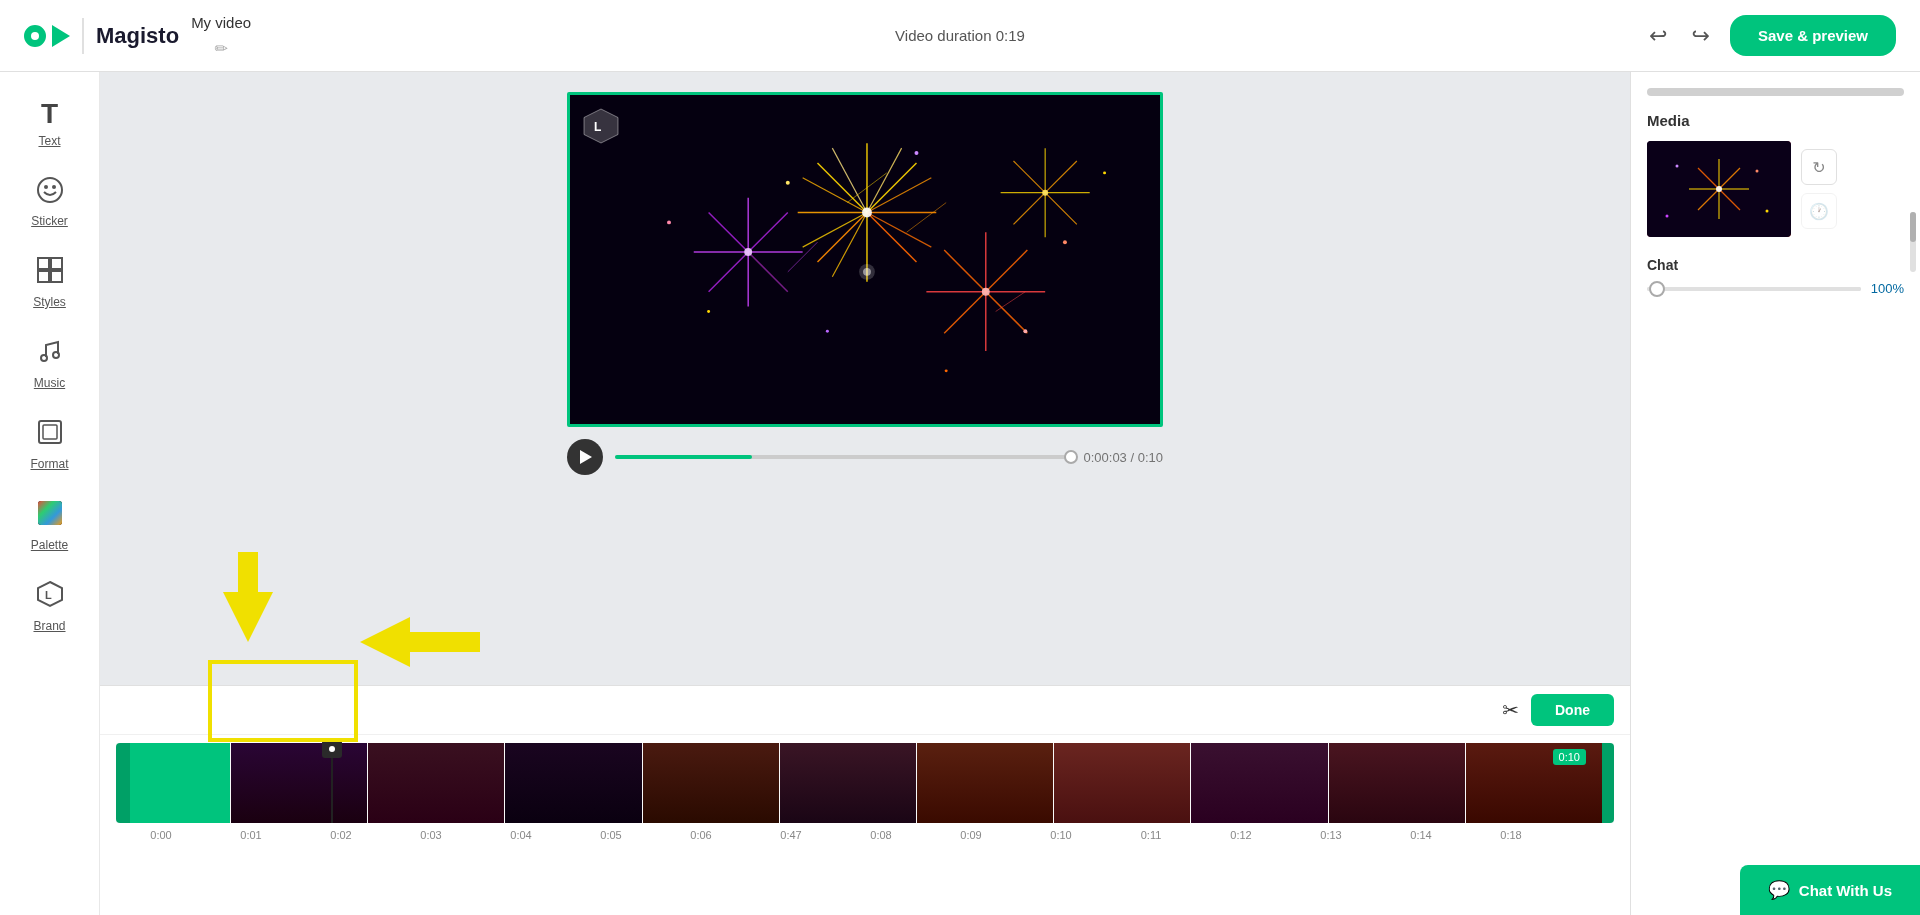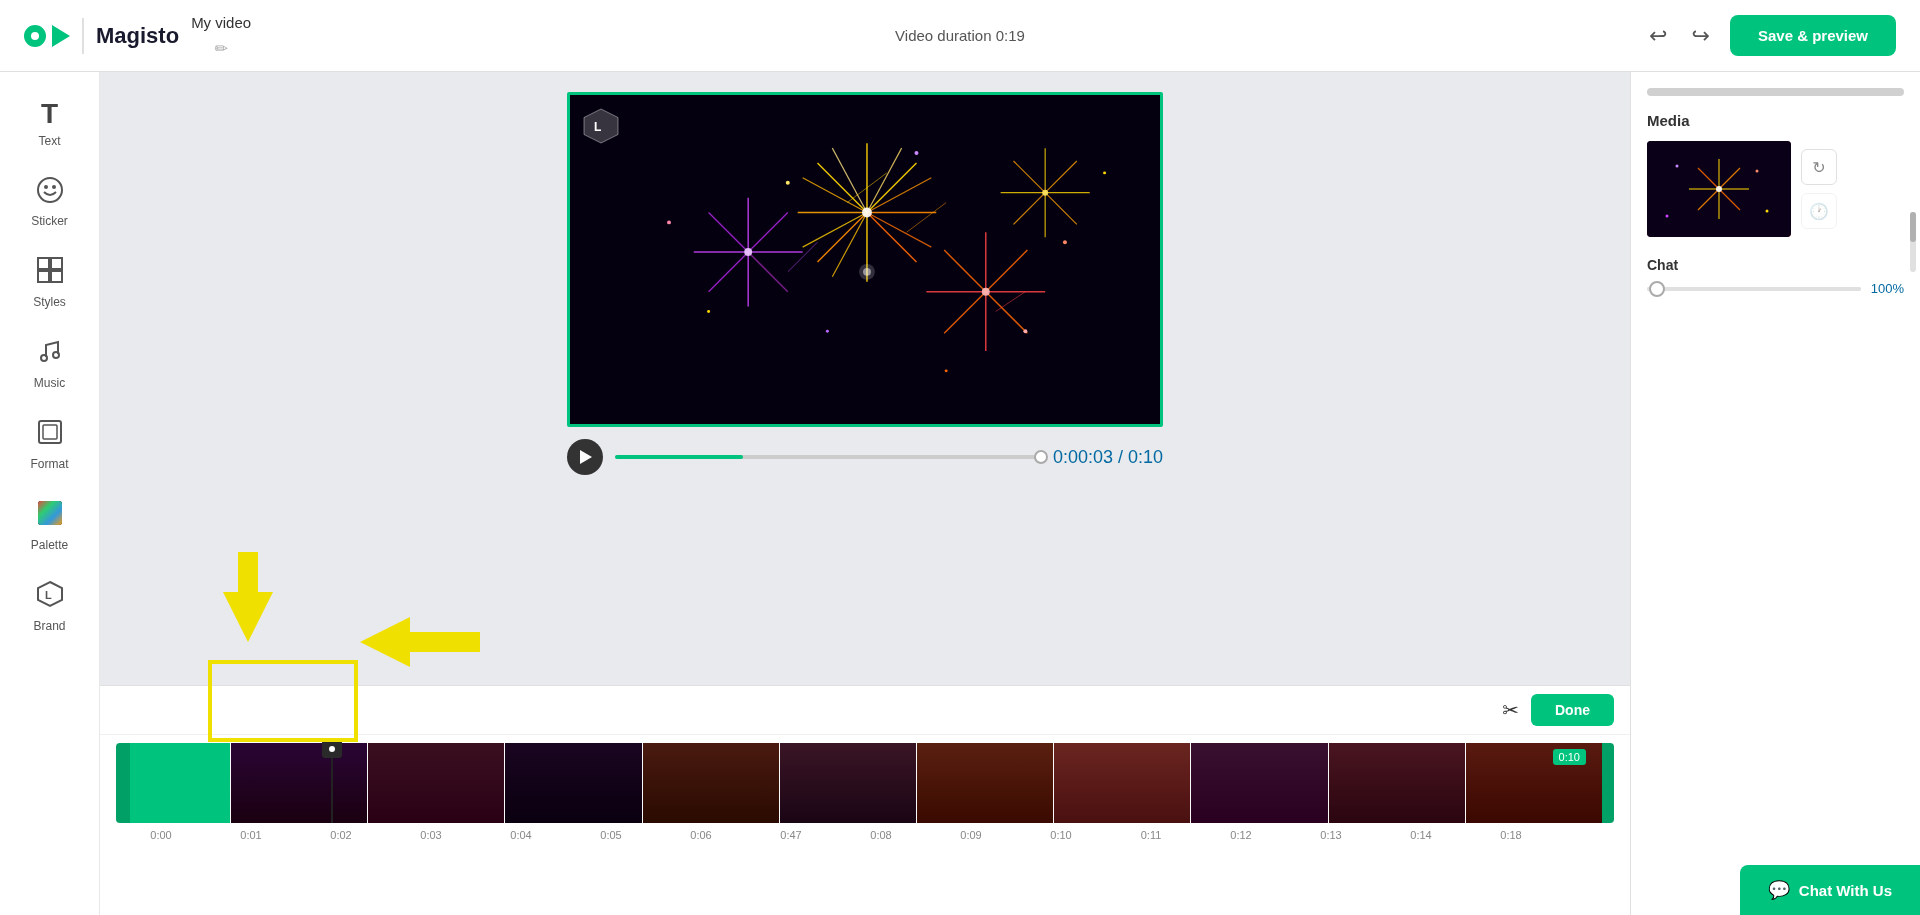--- a/index.html
+++ b/index.html
@@ -18,40 +18,40 @@
     .logo-play { width: 0; height: 0; border-left: 18px solid #00c47d; border-top: 11px solid transparent; border-bottom: 11px solid transparent; margin-left: 2px; }
     .logo-divider { width: 2px; height: 36px; background: #e0e0e0; margin: 0 8px; }
     .logo-text { font-size: 22px; font-weight: 700; color: #1a1a2e; }
     .video-title-area { display: flex; align-items: center; gap: 8px; flex-direction: column; }
     .video-title { font-size: 15px; color: #333; }
     .edit-icon { color: #aaa; font-size: 16px; cursor: pointer; }
     .header-center { position: absolute; left: 50%; transform: translateX(-50%); font-size: 15px; color: #555; }
     .header-right { display: flex; align-items: center; gap: 16px; }
     .undo-btn, .redo-btn { background: none; border: none; cursor: pointer; font-size: 22px; color: #555; padding: 4px; }
     .save-preview-btn {
-      background: #00c47d; color: #fff; border: none; border-radius: 8px;
+      background: #00c47d; color: #fff; border: none; border-radius: 16px;
       padding: 12px 28px; font-size: 15px; font-weight: 600; cursor: pointer;
     }
 
     
     .main-layout { display: flex; height: calc(915px - 72px); }
 
     
     .sidebar {
       width: 100px; background: #fff; border-right: 1px solid #e8e8e8;
       display: flex; flex-direction: column; align-items: center;
       padding: 16px 0; gap: 8px;
     }
     .sidebar-item {
       display: flex; flex-direction: column; align-items: center; justify-content: center;
       width: 80px; padding: 10px 4px; border-radius: 8px; cursor: pointer;
       gap: 4px;
     }
     .sidebar-item .icon { font-size: 26px; color: #555; }
-    .sidebar-item .label { font-size: 12px; color: #555; text-align: center; }
+    .sidebar-item .label { font-size: 12px; color: #555; text-align: center; text-decoration: underline; }
 
     
     .canvas-area {
       flex: 1; background: #e8eaed; display: flex; flex-direction: column;
       align-items: center; justify-content: flex-start; padding: 20px;
       position: relative;
     }
     .video-preview {
       width: 596px; height: 335px; border: 3px solid #00c47d; border-radius: 2px;
       position: relative; overflow: hidden; background: #000;
@@ -62,21 +62,21 @@
       width: 596px;
     }
     .play-btn-small {
       width: 36px; height: 36px; background: #333; border-radius: 50%;
       display: flex; align-items: center; justify-content: center; cursor: pointer;
     }
     .play-triangle { width: 0; height: 0; border-left: 12px solid #fff; border-top: 7px solid transparent; border-bottom: 7px solid transparent; margin-left: 2px; }
     .progress-bar { flex: 1; height: 4px; background: #ccc; border-radius: 2px; position: relative; }
     .progress-fill { width: 30%; height: 100%; background: #00c47d; border-radius: 2px; }
     .progress-dot { width: 14px; height: 14px; background: #fff; border: 2px solid #aaa; border-radius: 50%; position: absolute; top: -5px; right: -7px; }
-    .time-display { font-size: 18px; color: #0369a1; white-space: nowrap; }
+    .time-display { font-size: 13px; color: #737373; white-space: nowrap; }
 
     
     .right-panel {
       width: 290px; background: #fff; border-left: 1px solid #e0e0e0;
       display: flex; flex-direction: column;
     }
     .right-panel-title {
       text-align: center; padding: 18px 16px 12px; font-size: 17px;
       font-weight: 600; color: #333; border-bottom: 1px solid #f0f0f0;
     }

